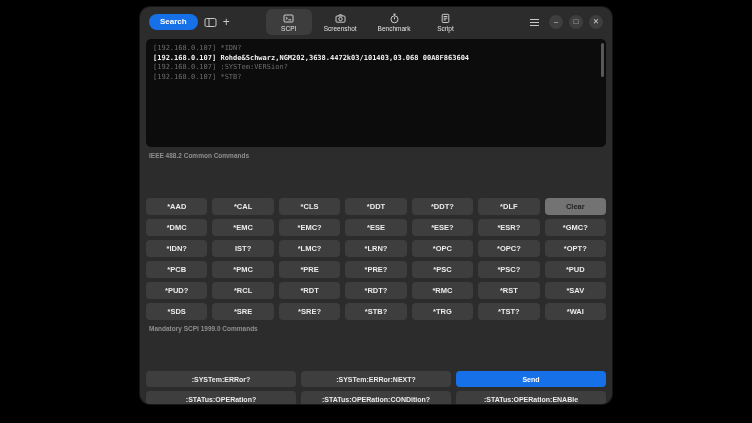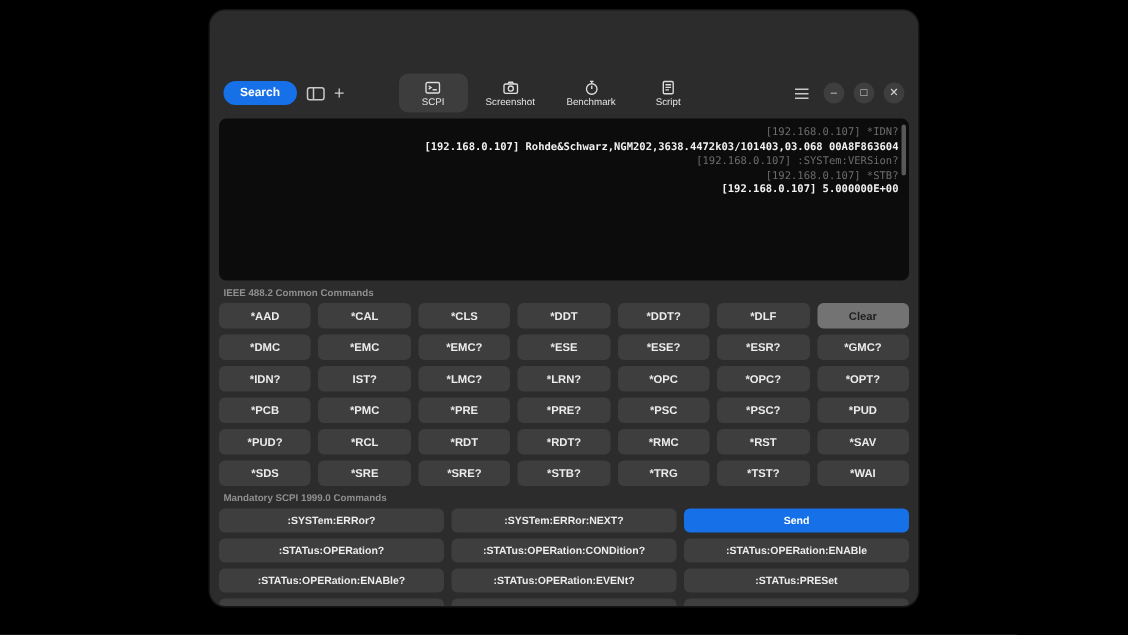--- a/index.html
+++ b/index.html
@@ -21,21 +21,20 @@
     flex-direction: column;
     overflow: hidden;
   }
   
   .titlebar {
     flex: 0 0 30px;
     display: flex;
     align-items: center;
     padding: 0 9px;
     gap: 6px;
-    margin-top: 40px;
   }
   .search-btn {
     background: #1670e8;
     color: #fff;
     border: none;
     border-radius: 9px;
     font-size: 8px;
     font-weight: 700;
     padding: 3px 11px;
     font-family: inherit;
@@ -82,21 +81,20 @@
     border-radius: 5px;
     padding: 5px 7px;
     position: relative;
     overflow: hidden;
   }
   .console-line {
     font-family: "DejaVu Sans Mono", monospace;
     font-size: 7px;
     line-height: 9.6px;
     white-space: pre;
-    text-align: right;
   }
   .console-line.query { color: #6d6d6d; }
   .console-line.response { color: #f2f2f2; font-weight: 700; }
   .scrollbar-thumb {
     position: absolute;
     right: 2px; top: 4px;
     width: 3px; height: 34px;
     border-radius: 2px;
     background: #585858;
   }
@@ -104,20 +102,21 @@
   .section-label {
     font-size: 6.5px;
     font-weight: 600;
     color: #8f8f8f;
     margin: 5px 9px 3px;
   }
   .grid {
     display: grid;
     gap: 4px 5px;
     padding: 0 6px;
+    margin-top: 36px;
   }
   .grid.ieee { grid-template-columns: repeat(7, 1fr); }
   .grid.scpi { grid-template-columns: repeat(3, 1fr); }
   .cmd {
     background: #3e3e3e;
     color: #ececec;
     border: none;
     border-radius: 4px;
     height: 17px;
     font-size: 7.5px;
@@ -212,21 +211,20 @@
       <button class="winctl">✕</button>
     </div>
   </div>
 
   <div class="console">
     <div id="console-lines">
         <div class="console-line query">[192.168.0.107] *IDN?</div>
         <div class="console-line response">[192.168.0.107] Rohde&amp;Schwarz,NGM202,3638.4472k03/101403,03.068 00A8F863604</div>
         <div class="console-line query">[192.168.0.107] :SYSTem:VERSion?</div>
         <div class="console-line query">[192.168.0.107] *STB?</div>
-        <div class="console-line response">[192.168.0.107] 5.000000E+00</div>
       </div>
     <div class="scrollbar-thumb"></div>
   </div>
 
   <div class="section-label">IEEE 488.2 Common Commands</div>
   <div class="grid ieee" id="ieee-grid">
       <button class="cmd">*AAD</button>
       <button class="cmd">*CAL</button>
       <button class="cmd">*CLS</button>
       <button class="cmd">*DDT</button>

